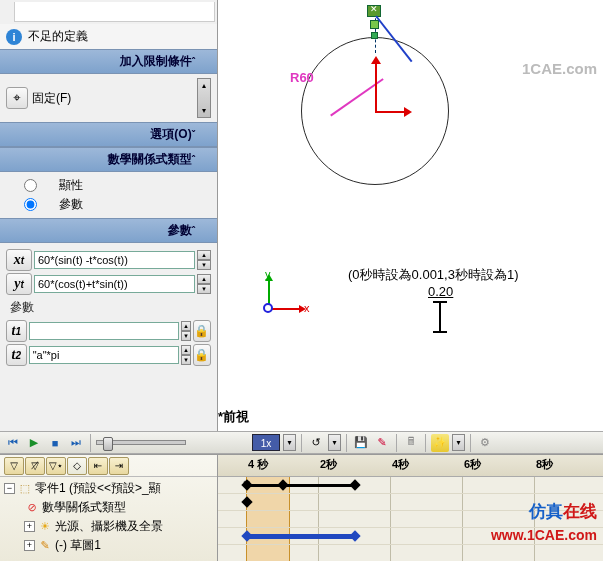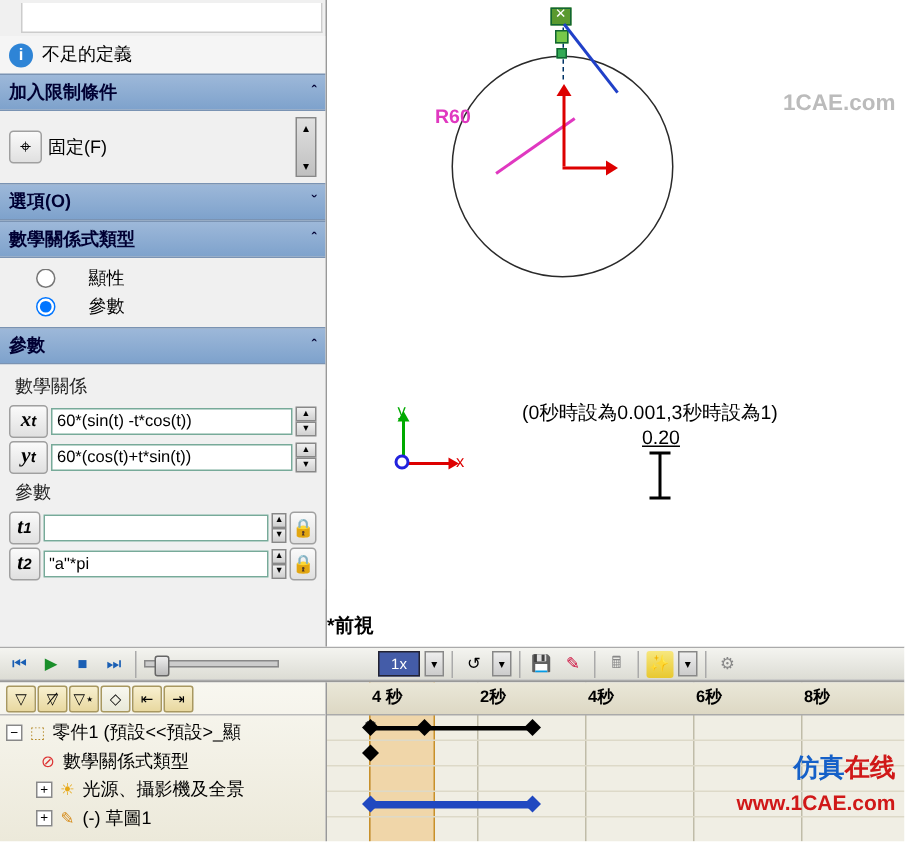--- a/index.html
+++ b/index.html
@@ -6,21 +6,21 @@
 body { width: 603px; height: 561px; background: #fff; overflow: hidden; font-size: 12px; position: relative; }
 
 .container { display: flex; width: 100%; height: 431px; }
 .left-panel { width: 218px; background: #f0f0f0; border-right: 1px solid #999; overflow: hidden; display: flex; flex-direction: column; }
 .right-canvas { flex: 1; background: #fff; position: relative; }
 
 .preview-box { background: #fff; margin: 2px 2px 2px 14px; height: 20px; border: 1px solid #ccc; border-top: none; }
 .info-row { display: flex; align-items: center; padding: 4px 6px; background: #f5f5f5; }
 .info-icon { width: 16px; height: 16px; border-radius: 50%; background: #2e84d6; color: #fff; text-align: center; line-height: 16px; font-size: 11px; margin-right: 6px; font-weight: bold; }
 
-.section-hdr { background: linear-gradient(#9db8d9, #7ea2cc); color: #003; padding: 3px 6px; font-weight: bold; display: flex; justify-content: space-between; align-items: center; border-top: 1px solid #7a93b3; border-bottom: 1px solid #7a93b3; }
+.section-hdr { background: linear-gradient(#9db8d9, #7ea2cc); color: #003; padding: 3px 22px; font-weight: bold; display: flex; justify-content: flex-end; align-items: center; border-top: 1px solid #7a93b3; border-bottom: 1px solid #7a93b3; }
 .section-hdr .chevron { font-size: 10px; }
 .section-body { padding: 4px 6px; background: #f0f0f0; }
 
 .fixed-row { display: flex; align-items: center; gap: 4px; }
 .fix-icon { width: 22px; height: 22px; border: 1px solid #a0a0a0; background: linear-gradient(#fafafa,#e0e0e0); border-radius: 3px; display: flex; align-items: center; justify-content: center; font-size: 13px; }
 
 .radio-row { display: flex; align-items: center; gap: 20px; padding: 1px 0; }
 .radio-row input { margin: 0 2px 0 18px; }
 
 .var-row { display: flex; align-items: center; margin: 2px 0; gap: 2px; }
@@ -148,21 +148,20 @@
           <input type="radio" checked="" style="">
           <span>參數</span>
         </div>
     </div>
 
     <div class="section-hdr">
       <span>參數</span>
       <span class="chevron">ˆ</span>
     </div>
     <div class="section-body">
-      <div class="label-small">數學關係</div>
       <div class="var-row">
         <div class="var-label">x<sub>t</sub></div>
         <input class="var-input" value="60*(sin(t) -t*cos(t))" style="">
         <div class="spinner">
             <div>▴</div>
             <div>▾</div>
           </div>
       </div>
       <div class="var-row">
         <div class="var-label">y<sub>t</sub></div>

